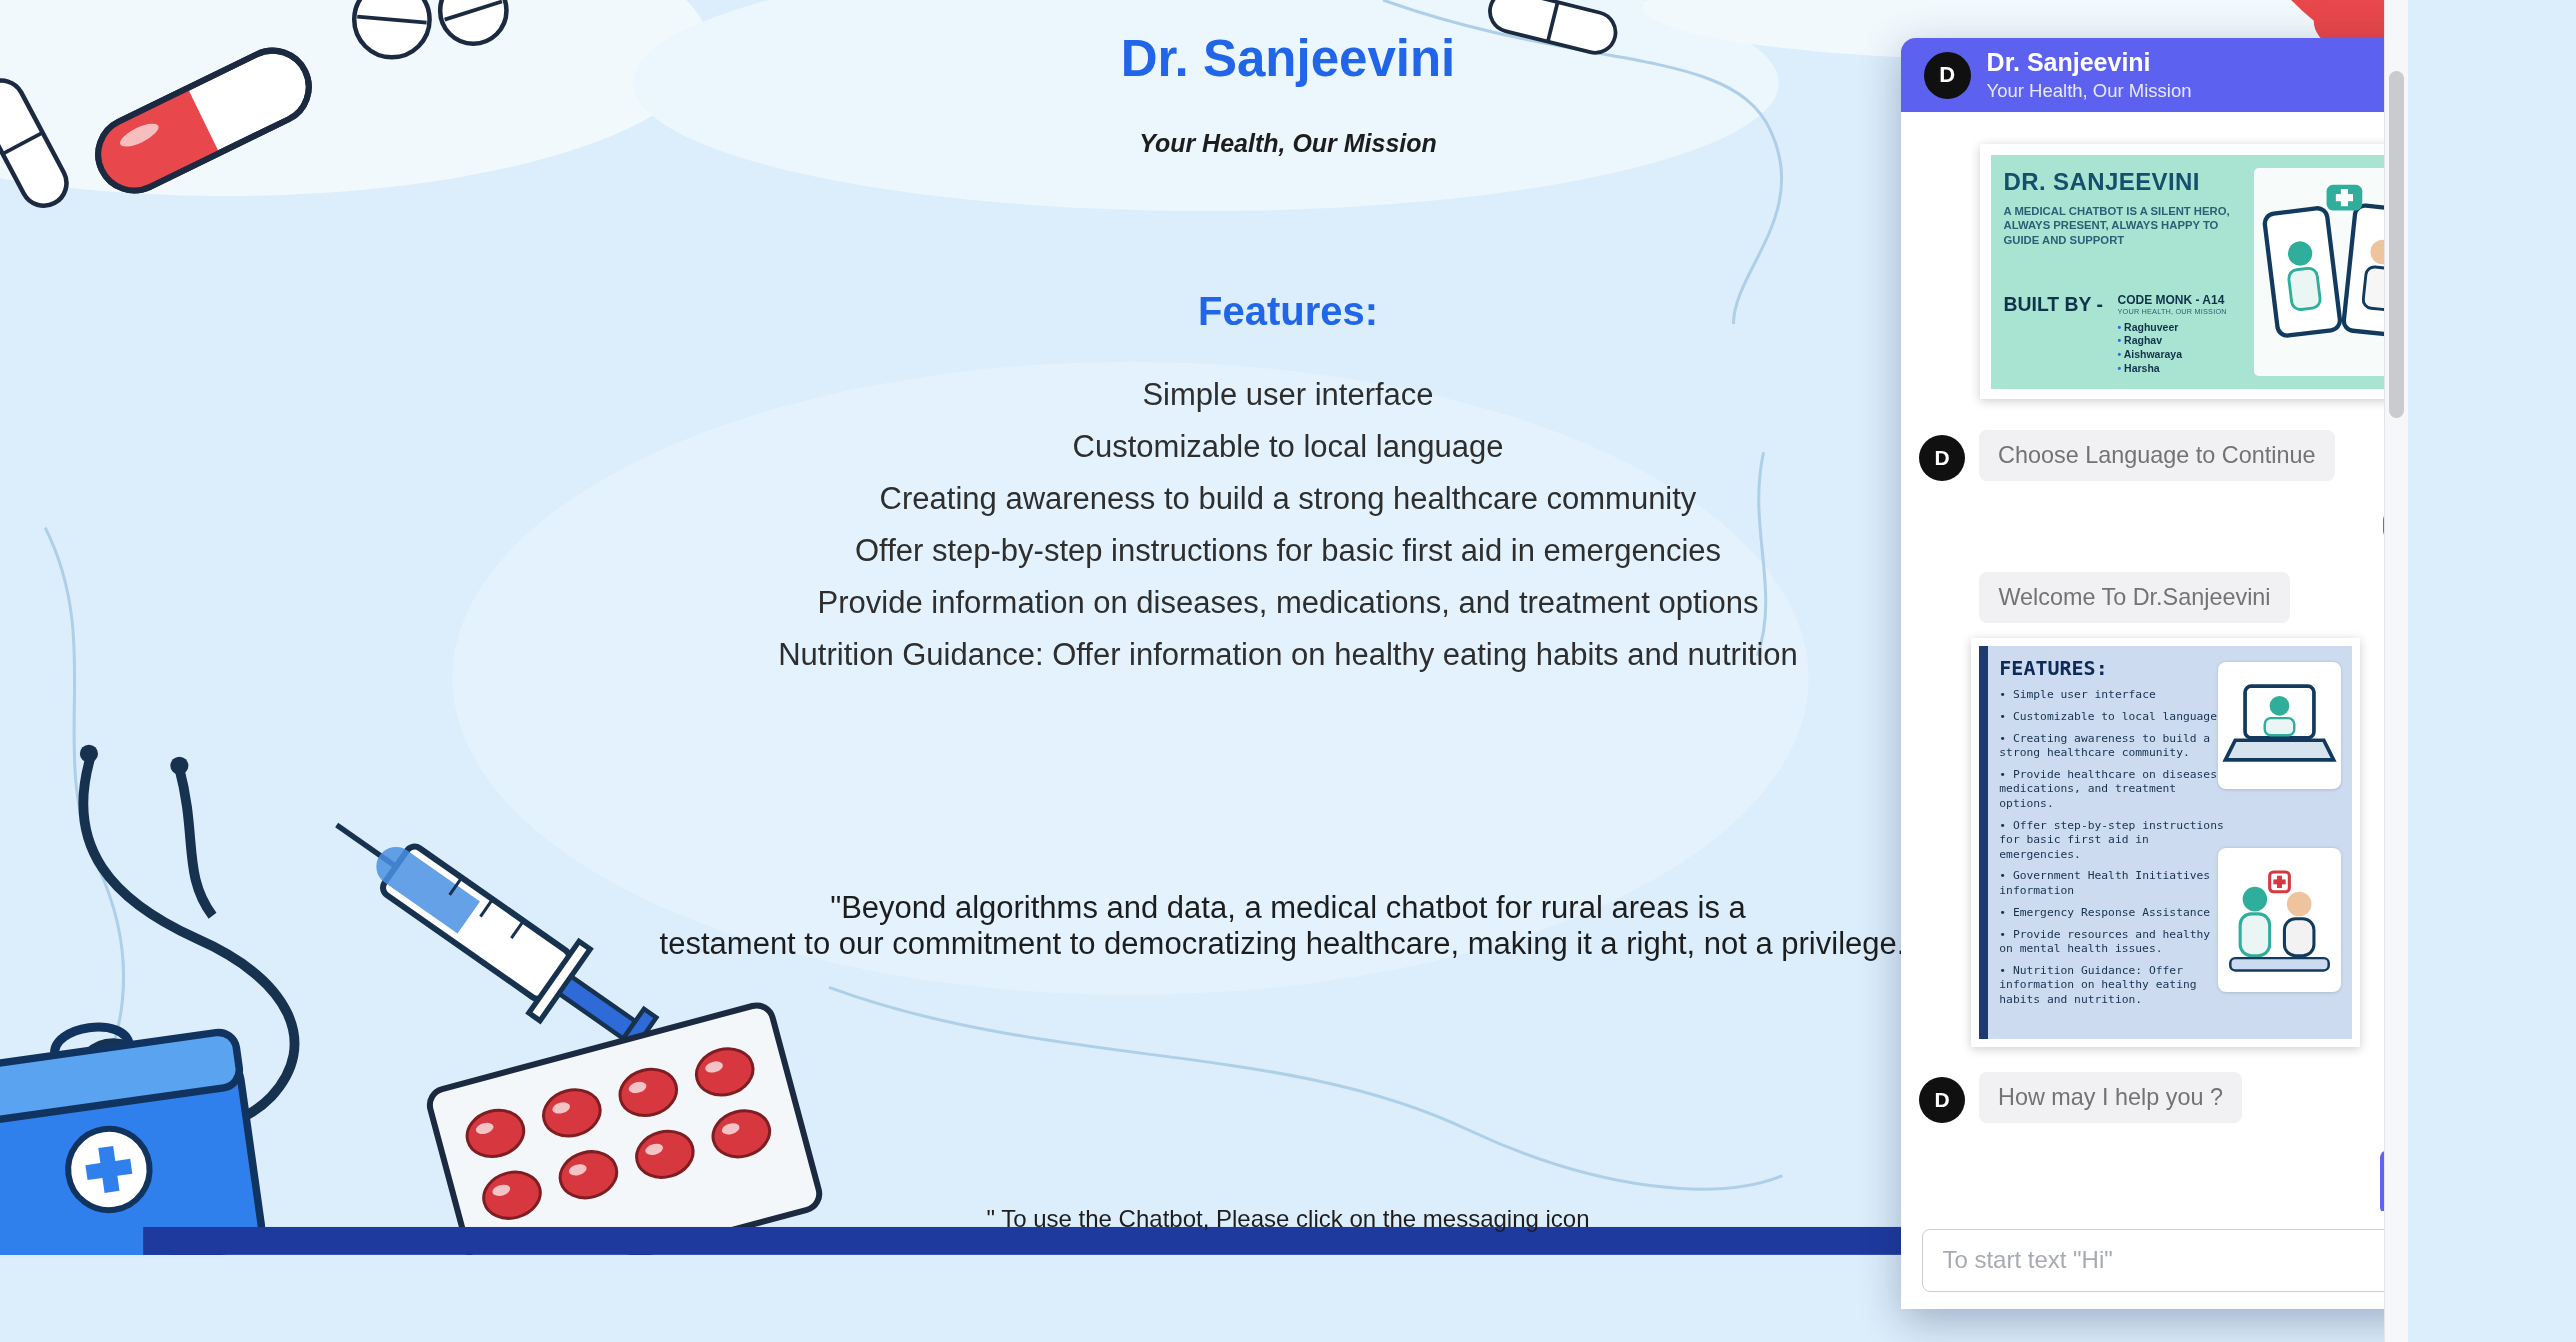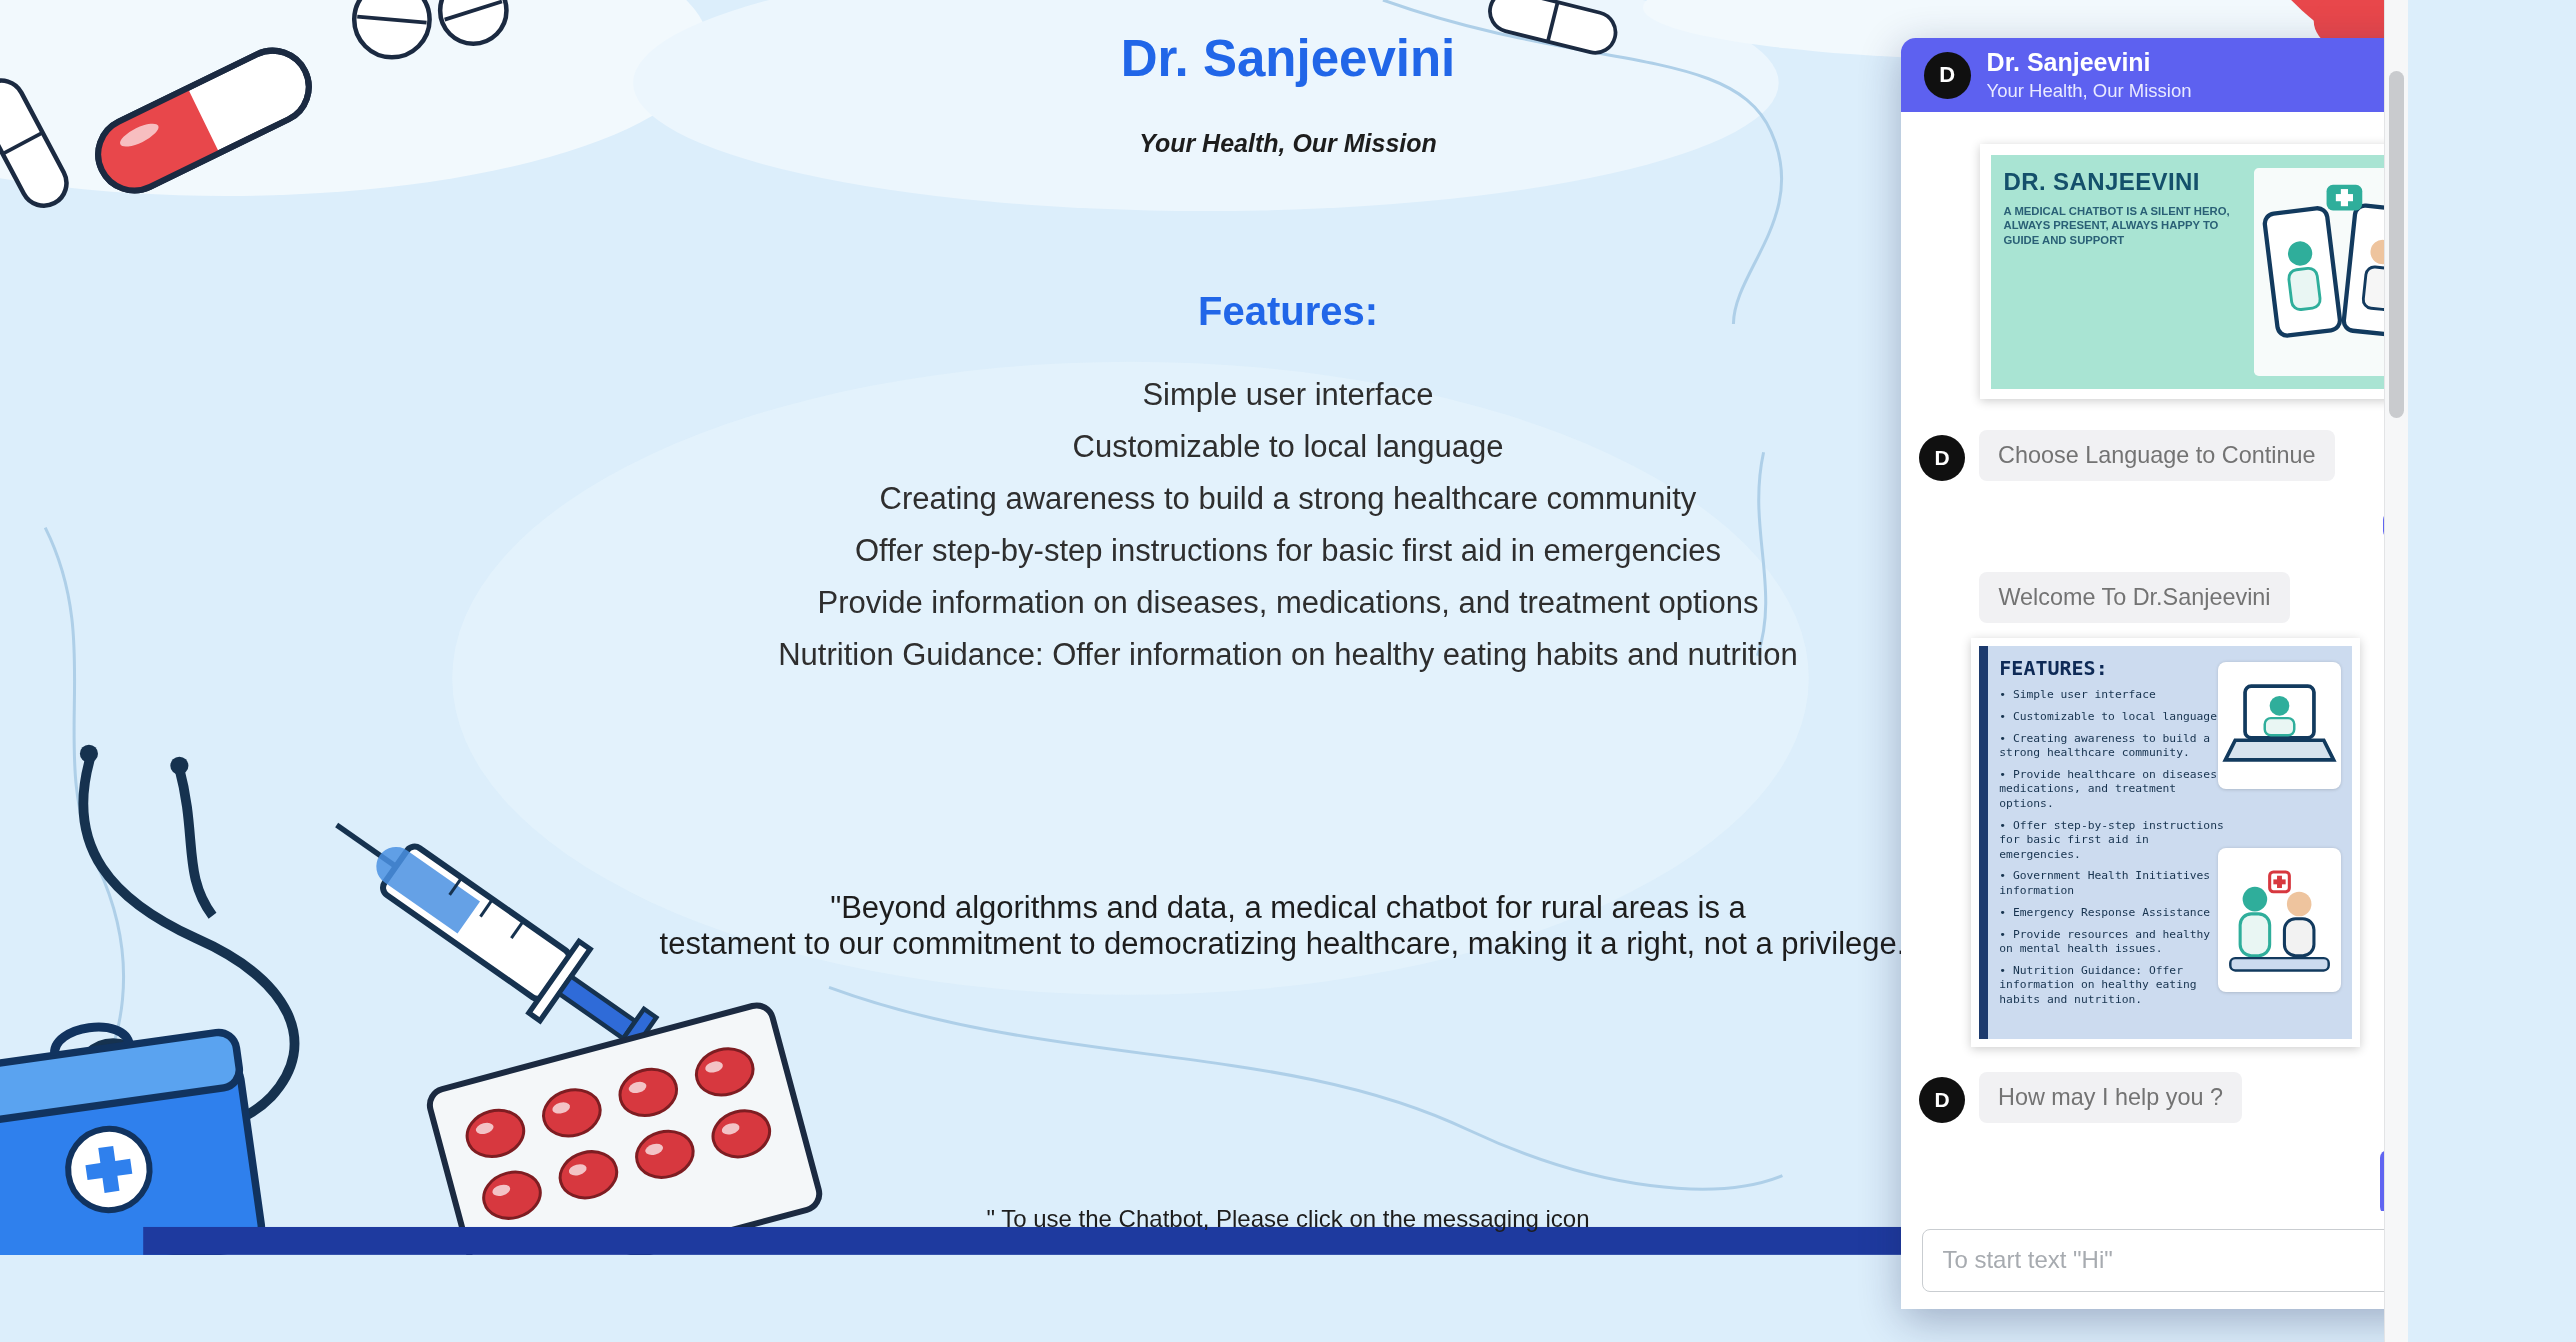--- a/index.html
+++ b/index.html
@@ -234,20 +234,33 @@
       </div>
     </div>
 
     <div class="chat-body">
 
       <div class="intro-card">
         <div class="intro-inner">
           <div class="ic-left">
             <div class="ic-title">DR. SANJEEVINI</div>
             <div class="ic-tagline">A MEDICAL CHATBOT IS A SILENT HERO, ALWAYS PRESENT, ALWAYS HAPPY TO GUIDE AND SUPPORT</div>
+            <div class="ic-bottom">
+              <div class="ic-built">BUILT BY -</div>
+              <div>
+                <div class="ic-team">CODE MONK - A14</div>
+                <div class="ic-team-tag">YOUR HEALTH, OUR MISSION</div>
+                <ul class="ic-members">
+                  <li>Raghuveer</li>
+                  <li>Raghav</li>
+                  <li>Aishwaraya</li>
+                  <li>Harsha</li>
+                </ul>
+              </div>
+            </div>
           </div>
           <div class="ic-illus">
             <svg viewBox="0 0 240 250" width="100%" height="100%">
               <g transform="rotate(-7 62 125)">
                 <rect x="18" y="40" width="88" height="172" rx="14" fill="#ffffff" stroke="#123a5e" stroke-width="6"></rect>
                 <circle cx="62" cy="100" r="17" fill="#2fae9b"></circle>
                 <rect x="42" y="122" width="40" height="56" rx="12" fill="#e9f6f3" stroke="#2fae9b" stroke-width="4"></rect>
               </g>
               <g transform="rotate(6 172 122)">
                 <rect x="128" y="36" width="88" height="176" rx="14" fill="#ffffff" stroke="#123a5e" stroke-width="6"></rect>

